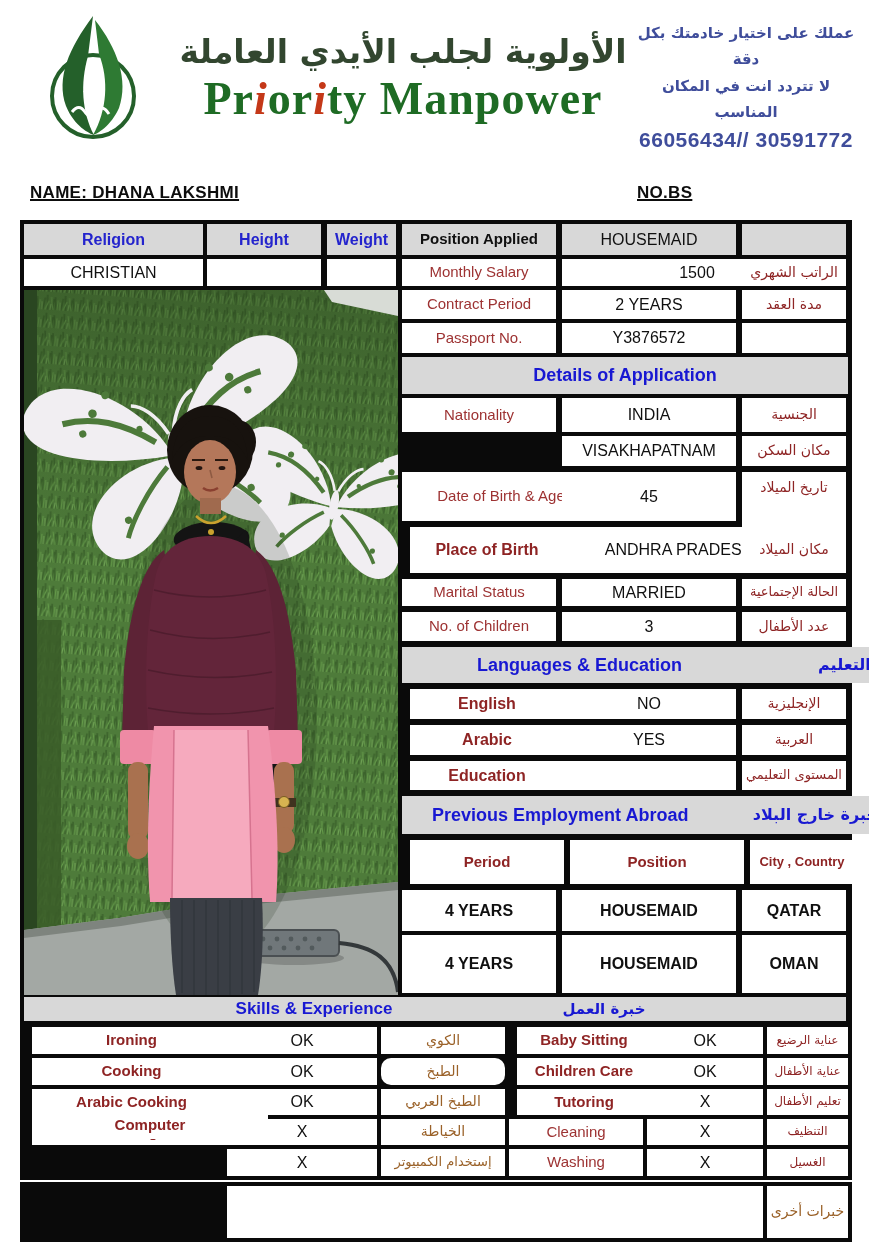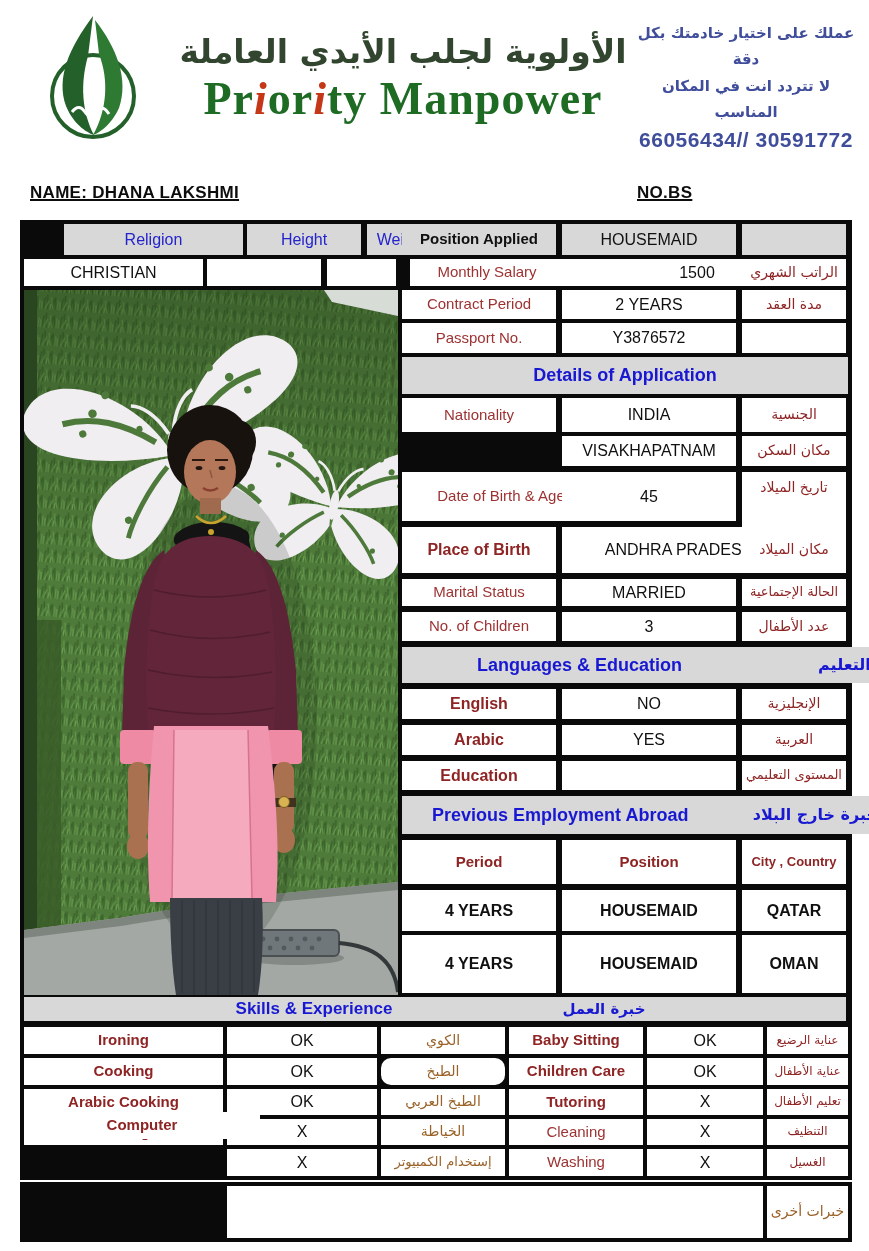--- a/index.html
+++ b/index.html
@@ -4,24 +4,24 @@
 <style>
   html,body{margin:0;padding:0;background:#e8e8e8;}
   .page{position:relative;width:869px;height:1251px;background:#ffffff;overflow:hidden;
         font-family:"Liberation Sans",sans-serif;}
   .abs{position:absolute;}
   .tbl-bg{position:absolute;background:#0a0a0a;}
   .c{position:absolute;background:#ffffff;display:flex;align-items:center;justify-content:center;
      text-align:center;line-height:1.12;overflow:hidden;}
   .gray{background:#d8d8d8;}
   .lbl{color:#9d3232;font-size:15px;}
-  .lblb{color:#8e2424;font-size:15px;font-weight:bold;}
+  .lblb{color:#8e2424;font-size:15px;font-weight:bold;margin-left:8px;}
   .val{color:#101010;font-size:16px;}
   .valb{color:#101010;font-size:16px;font-weight:bold;}
-  .bluelbl{color:#2424cd;font-size:16px;font-weight:normal;margin-left:40px;}
+  .bluelbl{color:#2424cd;font-size:16px;font-weight:bold;}
   .sect{color:#1818d2;font-size:18px;font-weight:bold;}
   .blackb{color:#101010;font-size:15px;font-weight:bold;}
   .ar{font-family:"DejaVu Sans","Liberation Sans",sans-serif;}
   .ar-red{color:#8e2424;font-size:14px;}
   .ar-brown{color:#9a6128;font-size:14px;}
   .nowrap{white-space:nowrap;}
   .split{justify-content:space-between;}
   .brand-ar{color:#32462f;font-size:33px;font-weight:bold;text-align:center;}
   .brand-en{color:#1e6b24;font-size:46px;font-weight:bold;text-align:center;
             font-family:"Liberation Serif",serif;letter-spacing:1px;}
@@ -63,21 +63,21 @@
   <div class="c gray bluelbl" style="left:24px;top:224px;width:179px;height:31px;">Religion</div>
   <div class="c gray bluelbl" style="left:207px;top:224px;width:114px;height:31px;">Height</div>
   <div class="c gray bluelbl" style="left:327px;top:224px;width:69px;height:31px;">Weight</div>
   <div class="c gray blackb" style="left:402px;top:224px;width:154px;height:31px;">Position Applied</div>
   <div class="c gray val" style="left:562px;top:224px;width:174px;height:31px;">HOUSEMAID</div>
   <div class="c gray" style="left:742px;top:224px;width:104px;height:31px;"></div>
 
   <div class="c val" style="left:24px;top:259px;width:179px;height:27px;">CHRISTIAN</div>
   <div class="c" style="left:207px;top:259px;width:114px;height:27px;"></div>
   <div class="c" style="left:327px;top:259px;width:69px;height:27px;"></div>
-  <div class="c lbl" style="left:402px;top:259px;width:154px;height:27px;margin-left:8px;">Monthly Salary</div>
+  <div class="c lbl" style="left:402px;top:259px;width:154px;height:27px;">Monthly Salary</div>
   <div class="c val" style="left:562px;top:259px;width:174px;height:27px;padding-left:48px;">1500</div>
   <div class="c ar ar-red nowrap" style="left:742px;top:259px;width:104px;height:27px;">الراتب الشهري</div>
 
   <div class="c lbl" style="left:402px;top:290px;width:154px;height:29px;">Contract Period</div>
   <div class="c val" style="left:562px;top:290px;width:174px;height:29px;">2 YEARS</div>
   <div class="c ar ar-red nowrap" style="left:742px;top:290px;width:104px;height:29px;">مدة العقد</div>
 
   <div class="c lbl" style="left:402px;top:323px;width:154px;height:30px;">Passport No.</div>
   <div class="c val" style="left:562px;top:323px;width:174px;height:30px;">Y3876572</div>
   <div class="c" style="left:742px;top:323px;width:104px;height:30px;"></div>

